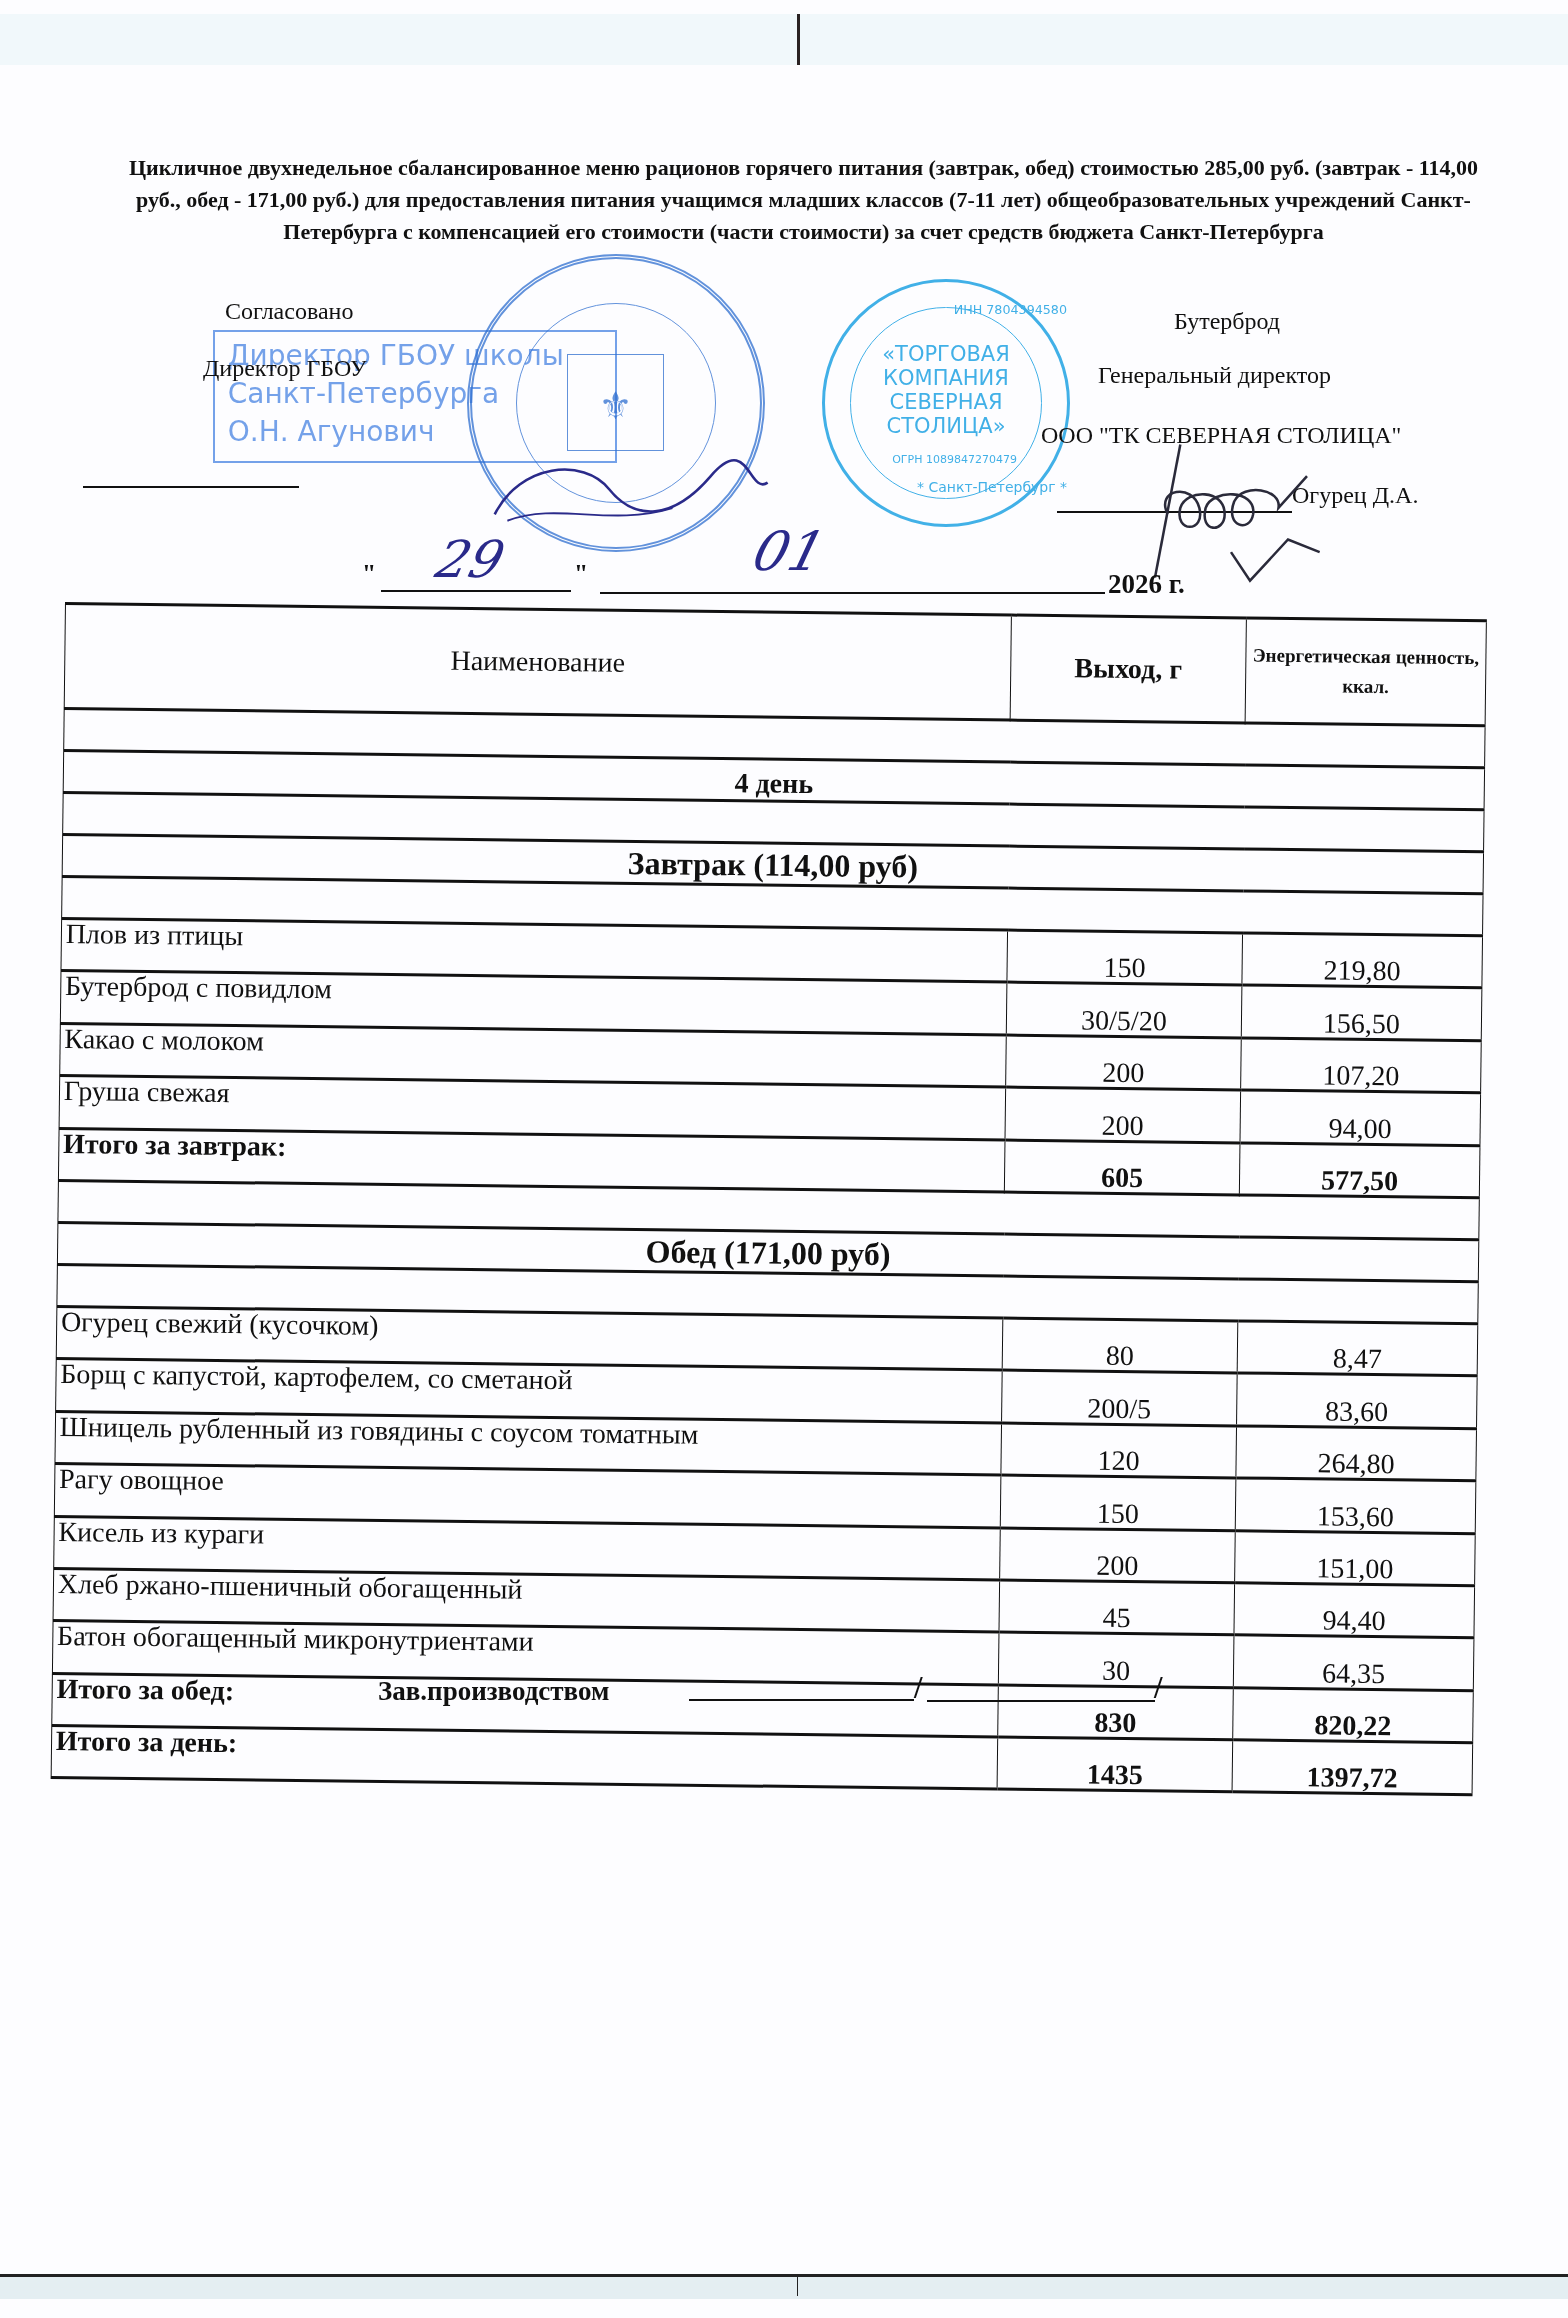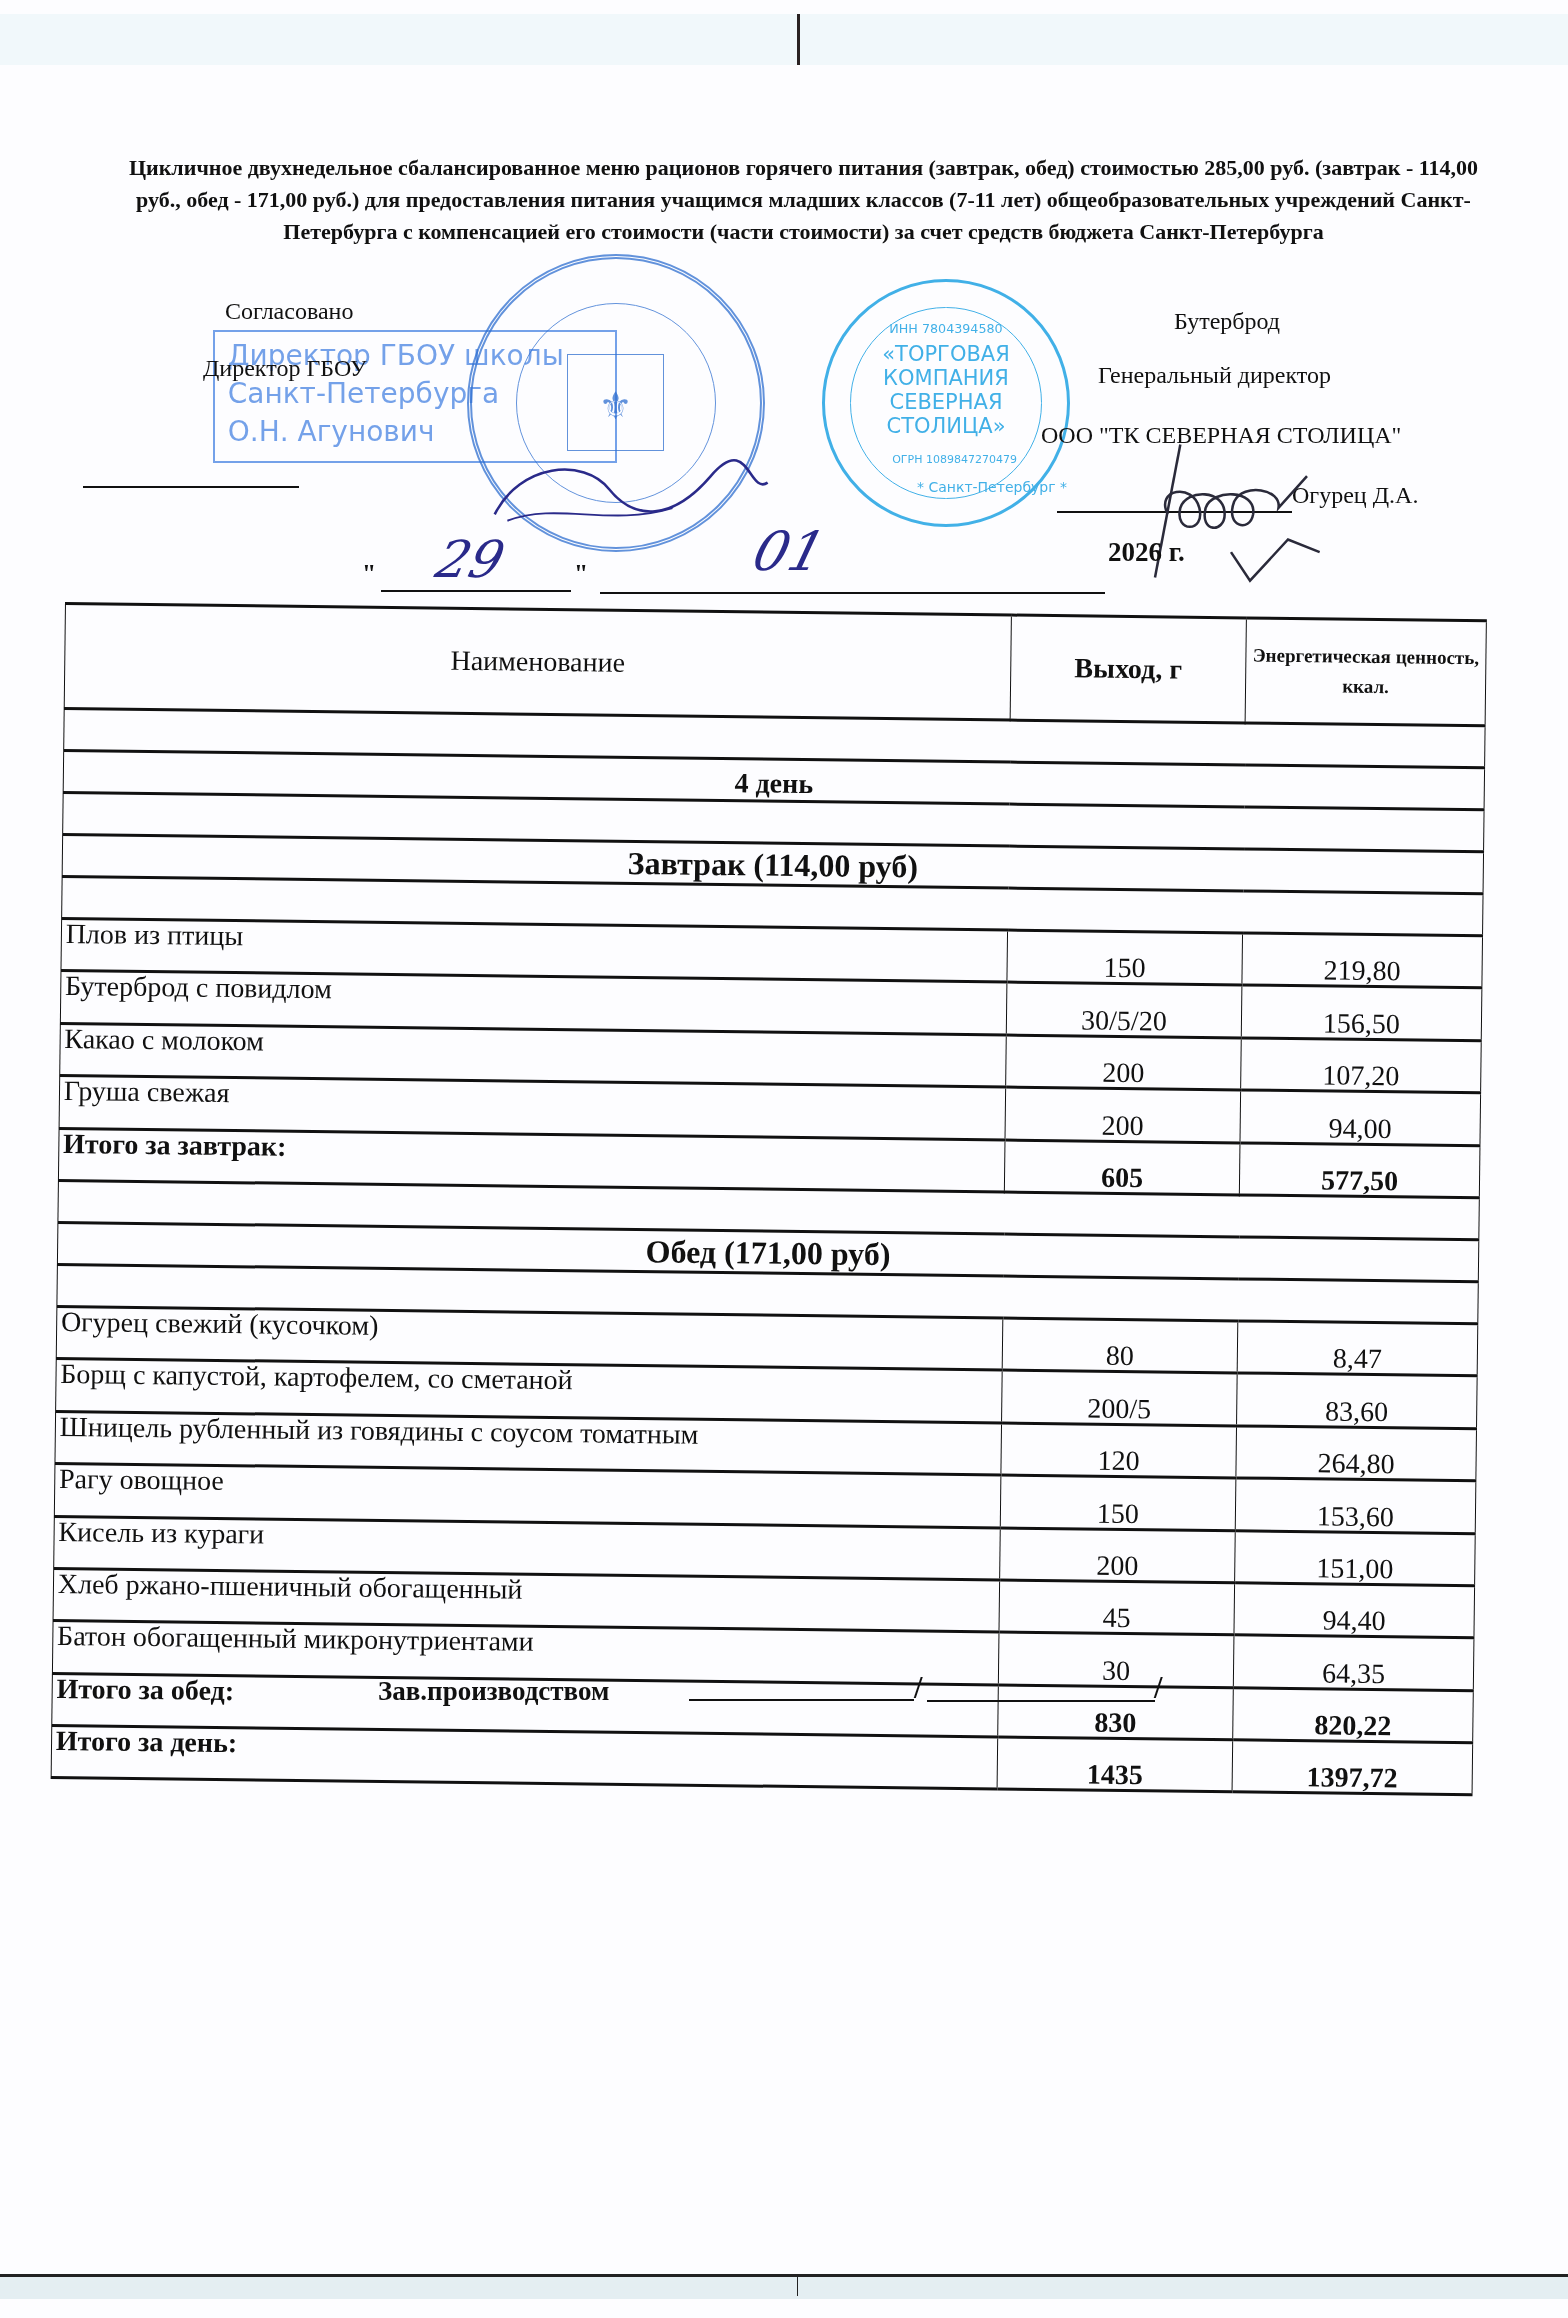--- a/index.html
+++ b/index.html
@@ -26,21 +26,21 @@
   #approve-role { left: 1098px; top: 362px; }
   #approve-org { left: 1041px; top: 422px; }
   #approve-sign-line { position: absolute; left: 1057px; top: 511px; width: 235px; border-top: 2.5px solid #111; }
   #approve-name { left: 1292px; top: 482px; }
   .date-q1 { position: absolute; left: 362px; top: 559px; font-size: 25.4px; font-weight: bold; }
   .date-day-line { position: absolute; left: 381px; top: 590px; width: 190px; border-top: 2.5px solid #111; }
   .date-q2 { position: absolute; left: 574px; top: 559px; font-size: 25.4px; font-weight: bold; }
   .date-month-line { position: absolute; left: 600px; top: 592px; width: 505px; border-top: 2.5px solid #111; }
   .date-day { position: absolute; left: 438px; top: 530px; font-family: "DejaVu Serif", serif; font-style: italic; font-size: 51px; color: #2a2a8a; transform: skewX(-15deg); }
   .date-month { position: absolute; left: 755px; top: 520px; font-family: "DejaVu Serif", serif; font-style: italic; font-size: 54px; color: #2a2a8a; transform: skewX(-15deg); }
-  .date-year { position: absolute; left: 1108px; top: 537px; font-weight: bold; font-size: 27px; }
+  .date-year { position: absolute; left: 1108px; top: 569px; font-weight: bold; font-size: 27px; }
 
   
   .stamp-school {
     position: absolute; left: 467px; top: 254px; width: 298px; height: 298px;
     border-radius: 50%; border: 5.7px double #2f6fd0; box-sizing: border-box;
     opacity: 0.75;
   }
   .stamp-school .inner { position: absolute; left: 44px; top: 44px; right: 44px; bottom: 44px; border-radius: 50%; border: 1.9px solid #2f6fd0; }
   .stamp-school .emblem { position: absolute; left: 95px; top: 95px; width: 95px; height: 95px; border: 1.9px solid #2f6fd0; }
   .stamp-school .emblem-text { position: absolute; left: 0; right: 0; top: 28.6px; text-align: center; color: #2f6fd0; font-family: "DejaVu Sans", sans-serif; font-size: 38px; }
@@ -53,21 +53,21 @@
   .stamp-rect div { white-space: nowrap; }
   .stamp-org {
     position: absolute; left: 822px; top: 279px; width: 248px; height: 248px;
     border-radius: 50%; border: 3.8px solid #21a3e3; box-sizing: border-box; opacity: 0.85;
   }
   .stamp-org .inner { position: absolute; left: 25.4px; top: 25.4px; right: 25.4px; bottom: 25.4px; border-radius: 50%; border: 1.9px solid #21a3e3; }
   .stamp-org .center {
     position: absolute; left: 0; right: 0; top: 60px; text-align: center;
     font-family: "DejaVu Sans", sans-serif; color: #21a3e3; font-size: 21px; line-height: 24px;
   }
-  .stamp-org .inn { position: absolute; left: 0; right: 0; top: 39px; text-align: center; font-family: "DejaVu Sans", sans-serif; color: #21a3e3; font-size: 12.7px; }
+  .stamp-org .inn { position: absolute; left: 0; right: 0; top: 20px; text-align: right; font-family: "DejaVu Sans", sans-serif; color: #21a3e3; font-size: 12.7px; }
   .stamp-org .ogrn { position: absolute; left: 17px; right: 0; top: 171px; text-align: center; font-family: "DejaVu Sans", sans-serif; color: #21a3e3; font-size: 11px; }
   .stamp-org .city { position: absolute; left: 0; right: 0; top: 197px; text-align: right; font-family: "DejaVu Sans", sans-serif; color: #21a3e3; font-size: 14px; }
 
   .signature { position: absolute; }
 
   
   .menu-table {
     position: absolute; left: 65px; top: 602px; width: 1420px;
     border-collapse: collapse; table-layout: fixed;
     transform: rotate(0.7deg); transform-origin: 0 0;

